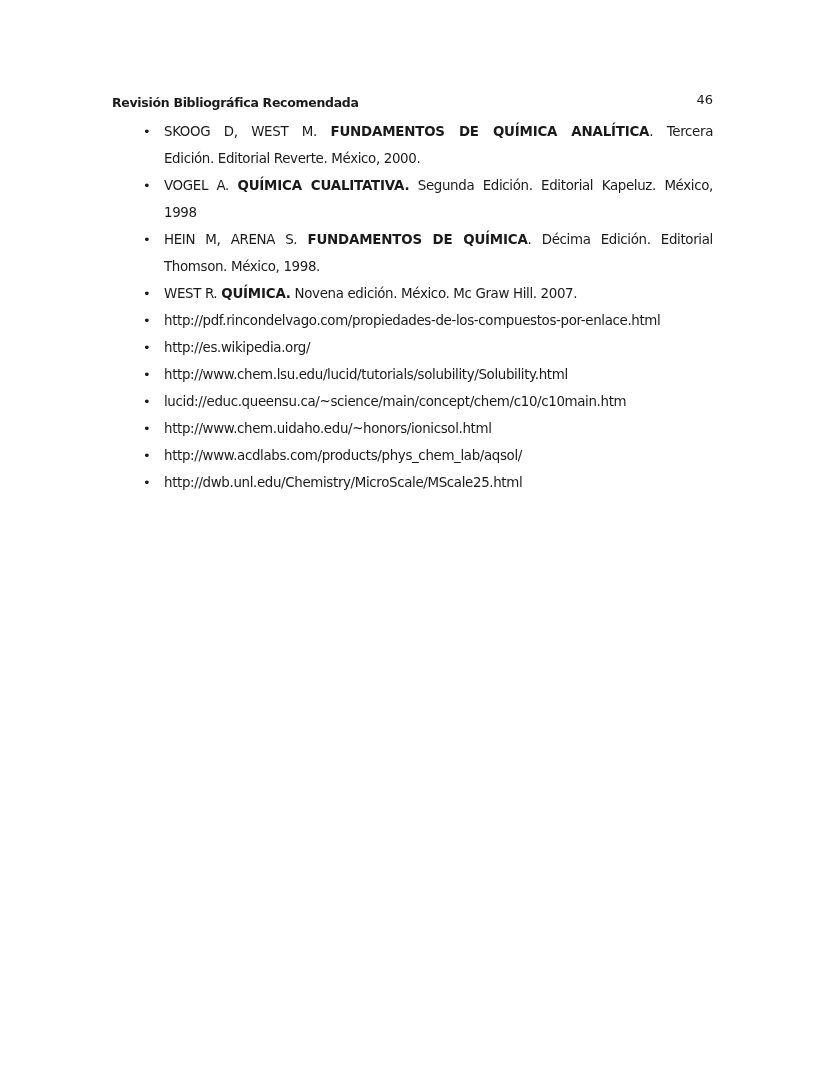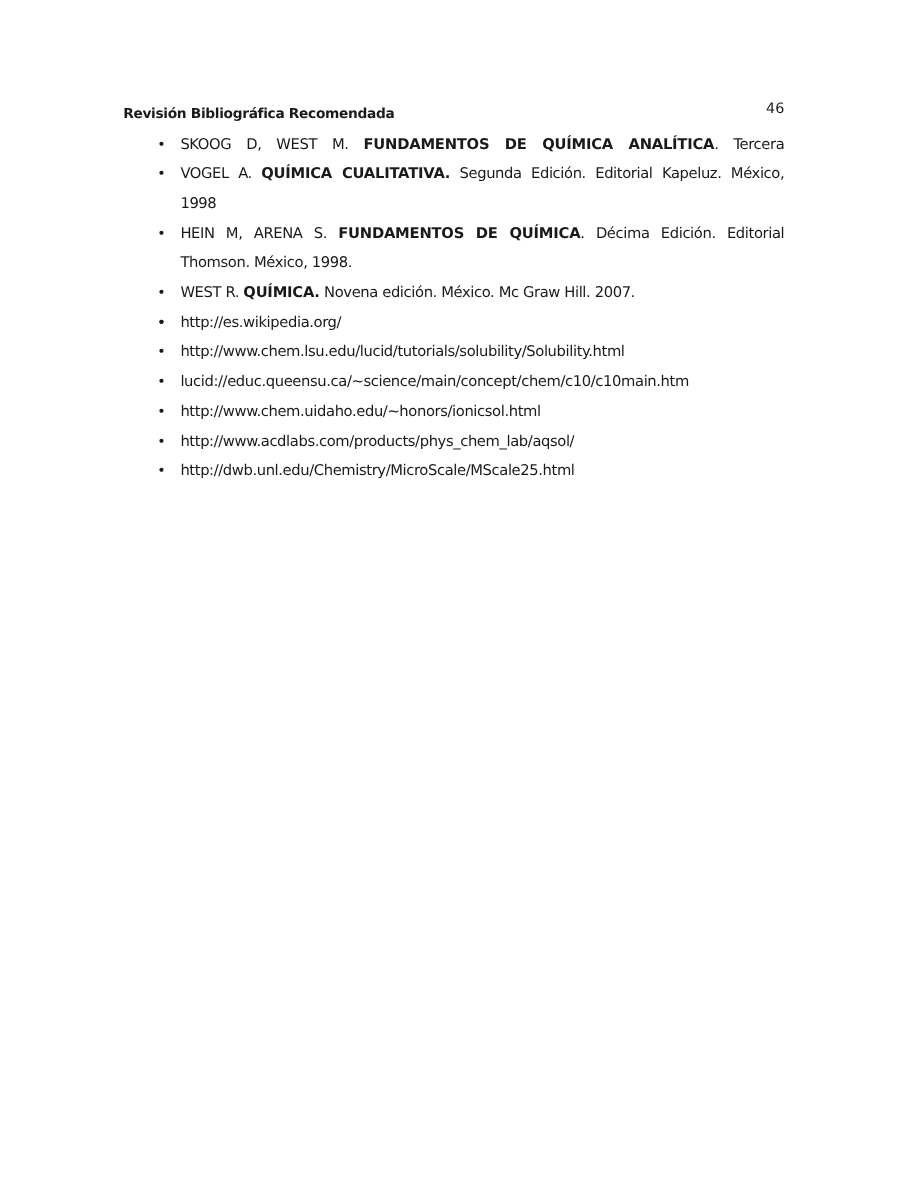--- a/index.html
+++ b/index.html
@@ -77,20 +77,21 @@
 
 <ul class="ref-list">
 
   <li class="ref-item">
     <span class="bullet">•</span>
     <span class="just-line">
       <span>SKOOG D, WEST M.</span>
       <span class="bold">FUNDAMENTOS DE QUÍMICA ANALÍTICA</span><span>.</span>
       <span>Tercera</span>
     </span>
+    <span>Edición. Editorial Reverte. México, 2000.</span>
   </li>
 
   <li class="ref-item">
     <span class="bullet">•</span>
     <span class="just-line">
       <span>VOGEL A.</span>
       <span class="bold">QUÍMICA CUALITATIVA.</span>
       <span>Segunda Edición. Editorial Kapeluz. México,</span>
     </span>
     <span>1998</span>
@@ -108,20 +109,21 @@
 
   <li class="ref-item url">
     <span class="bullet">•</span>
     <span>WEST R.</span>
     <span class="bold">QUÍMICA.</span>
     <span>Novena edición. México. Mc Graw Hill. 2007.</span>
   </li>
 
   <li class="ref-item url">
     <span class="bullet">•</span>
+    <span>http://pdf.rincondelvago.com/propiedades-de-los-compuestos-por-enlace.html</span>
   </li>
   <li class="ref-item url">
     <span class="bullet">•</span>
     <span>http://es.wikipedia.org/</span>
   </li>
   <li class="ref-item url">
     <span class="bullet">•</span>
     <span>http://www.chem.lsu.edu/lucid/tutorials/solubility/Solubility.html</span>
   </li>
   <li class="ref-item url">

